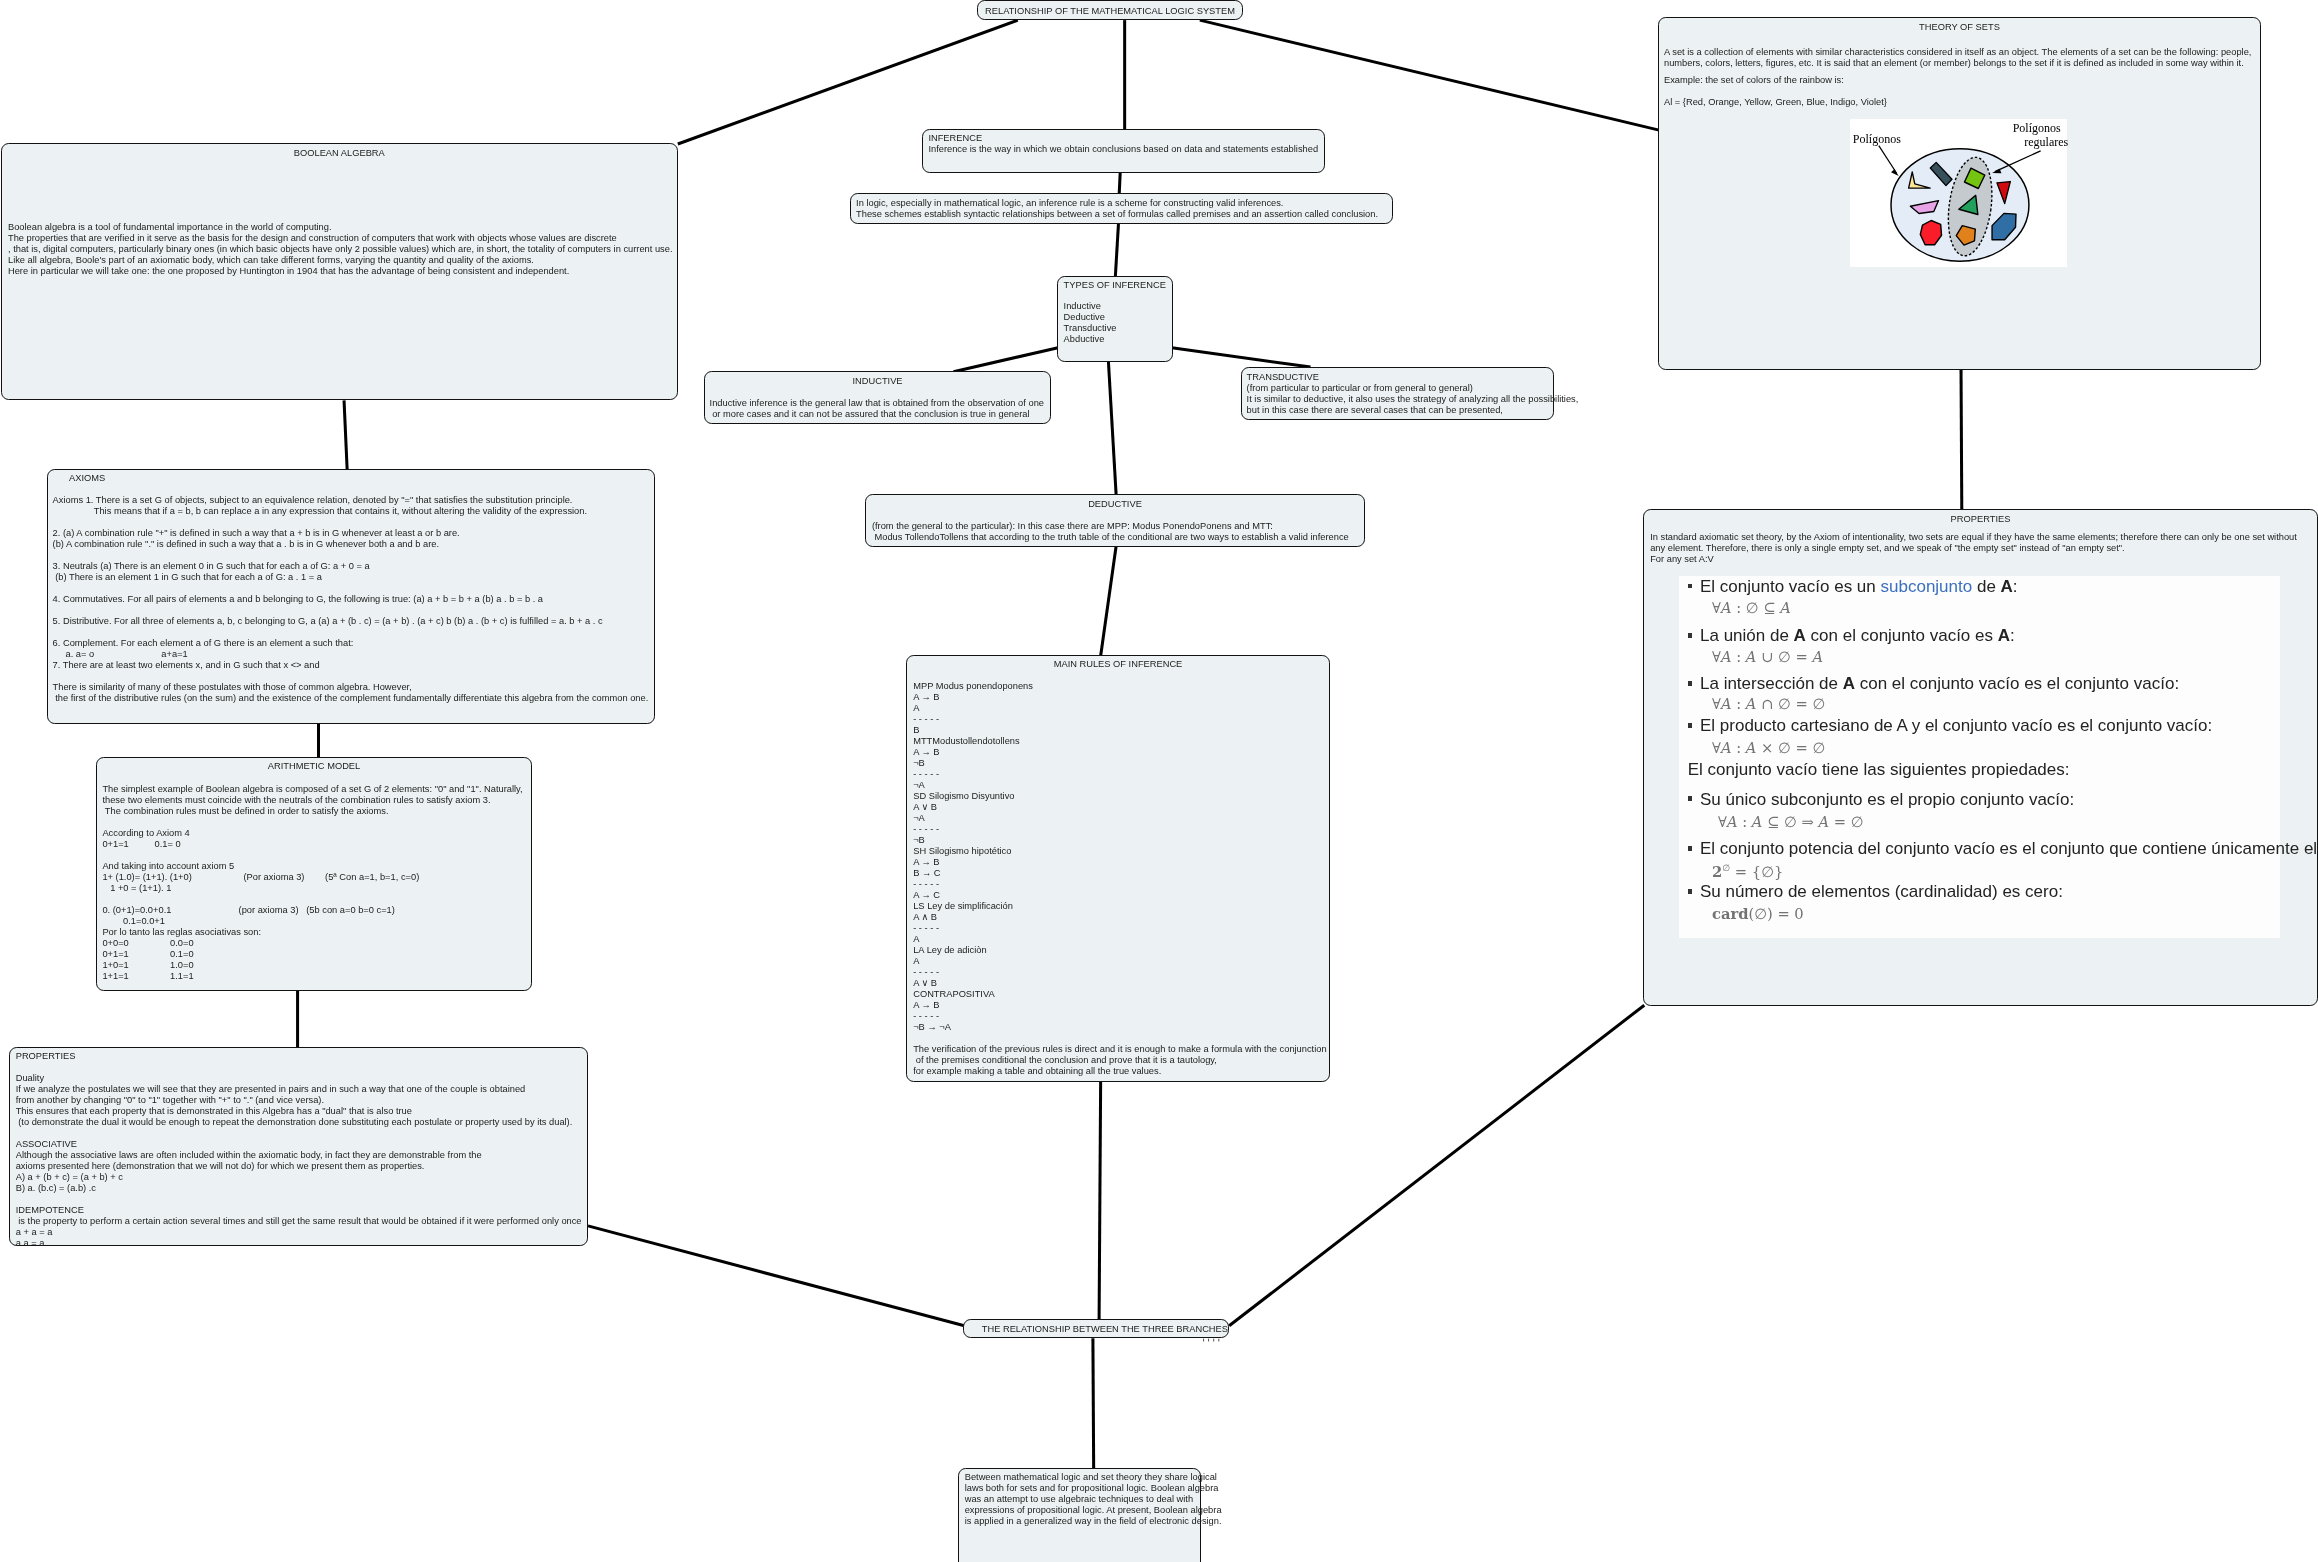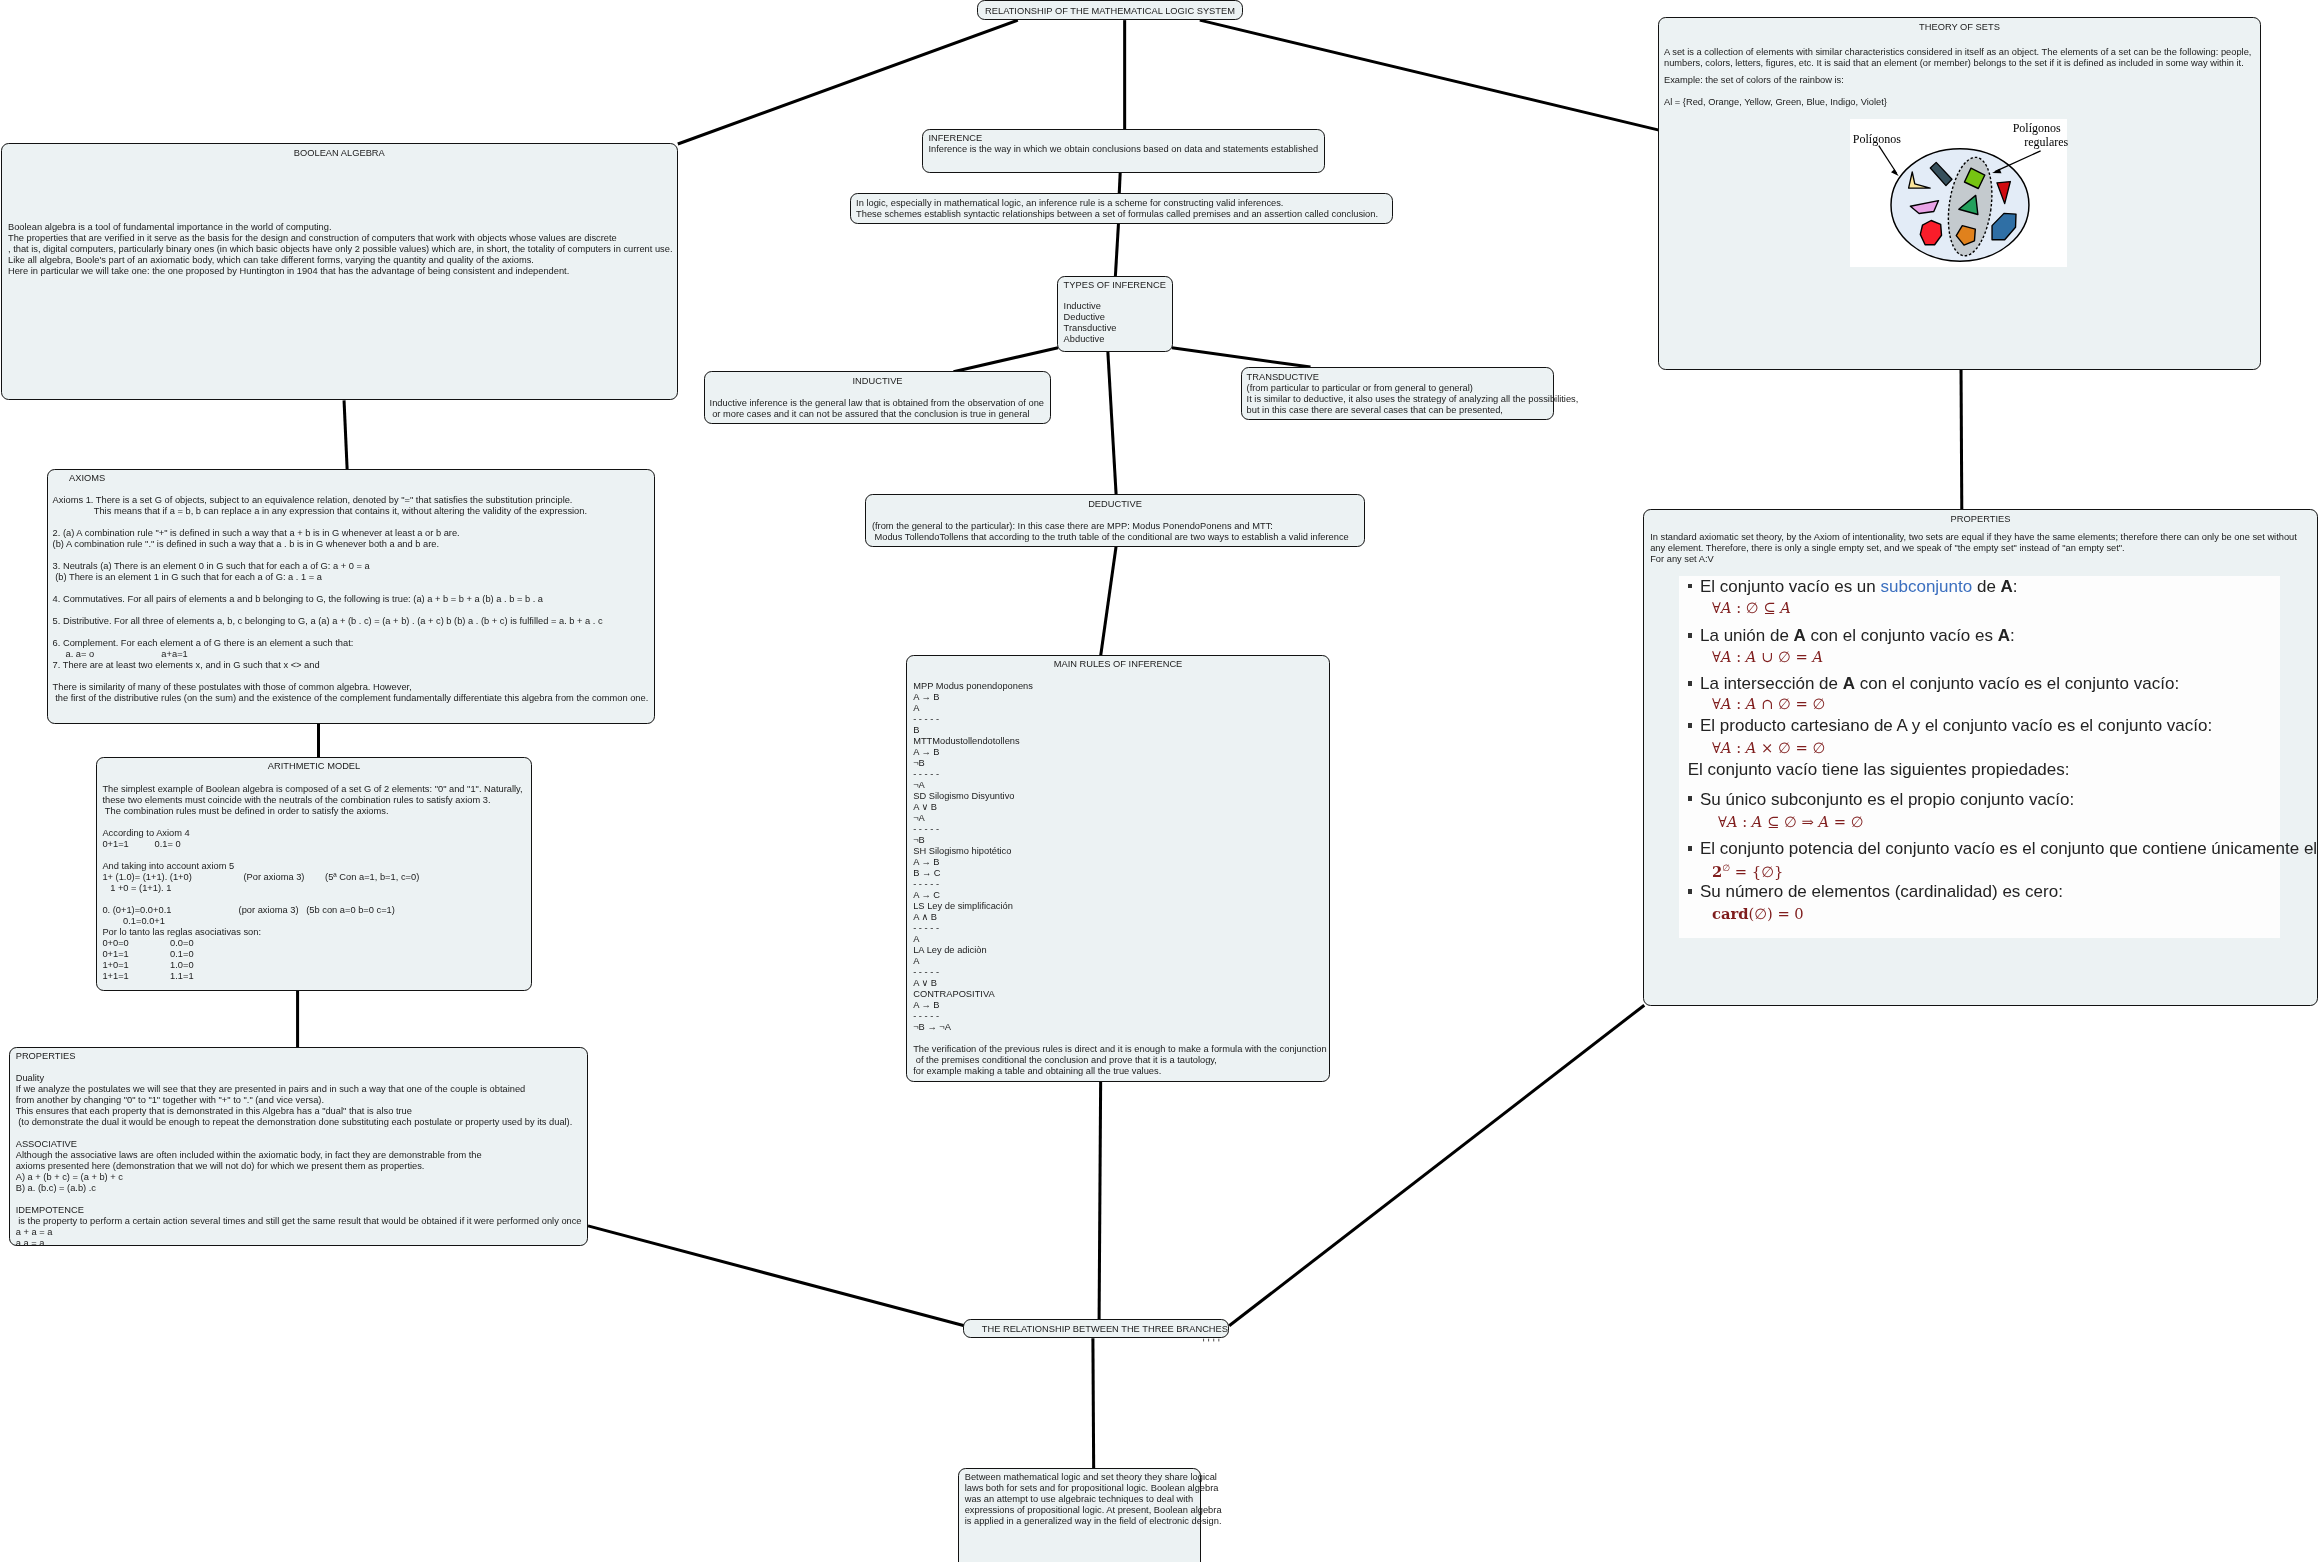--- a/index.html
+++ b/index.html
@@ -9,21 +9,21 @@
   #stage{position:relative;width:2319px;height:1562px;background:#fff;
          will-change:transform;}
   svg.links{position:absolute;left:0;top:0;width:2319px;height:1562px;}
   .node{position:absolute;box-sizing:border-box;background:#ecf2f3;
         border:1.3px solid #121212;border-radius:7.7px;z-index:2;}
   .ttl{position:absolute;left:0;right:0;text-align:center;white-space:pre;opacity:0.999;
        font-size:9.3px;line-height:11px;}
   .bd{position:absolute;white-space:pre;opacity:0.999;font-size:9.3px;line-height:11px;}
   .pt{position:absolute;white-space:nowrap;font-size:17px;line-height:14px;color:#232323;}
   .mf{position:absolute;white-space:nowrap;font-family:"DejaVu Serif",serif;font-size:14.7px;
-      line-height:18px;color:#7f1d1d;}
+      line-height:18px;color:#737373;}
   .mf i{font-style:italic;}
 </style>
 </head>
 <body>
 
 <div id="stage">
 <svg class="links" width="2319" height="1562" viewBox="0 0 2994 2017">
 <line x1="1314" y1="26" x2="875" y2="186" stroke="#000" stroke-width="3.9"></line>
 <line x1="1452" y1="26" x2="1452" y2="168" stroke="#000" stroke-width="3.9"></line>
 <line x1="1549" y1="26" x2="2142" y2="168" stroke="#000" stroke-width="3.9"></line>
@@ -127,21 +127,21 @@
 <div class="node" style="left:922px;top:129px;width:403px;height:44px;">
 <div class="ttl" style="top:3.1px;text-align:left;left:5.4px;">INFERENCE</div>
       <div class="bd" style="left:5.4px;top:14px;">Inference is the way in which we obtain conclusions based on data and statements established</div>
 </div>
 
 <div class="node" style="left:850px;top:193px;width:543px;height:31px;">
 <div class="bd" style="left:5.1px;top:3.7px;">In logic, especially in mathematical logic, an inference rule is a scheme for constructing valid inferences.
 These schemes establish syntactic relationships between a set of formulas called premises and an assertion called conclusion.</div>
 </div>
 
-<div class="node" style="left:1057px;top:276px;width:116px;height:76px;">
+<div class="node" style="left:1057px;top:276px;width:116px;height:86px;">
 <div class="ttl" style="top:2.7px;text-align:left;left:5.6px;">TYPES OF INFERENCE</div>
       <div class="bd" style="left:5.6px;top:13px;">
 Inductive
 Deductive
 Transductive
 Abductive</div>
 </div>
 
 <div class="node" style="left:704px;top:371px;width:347px;height:53px;">
 <div class="ttl" style="top:3.9px;">INDUCTIVE</div>

